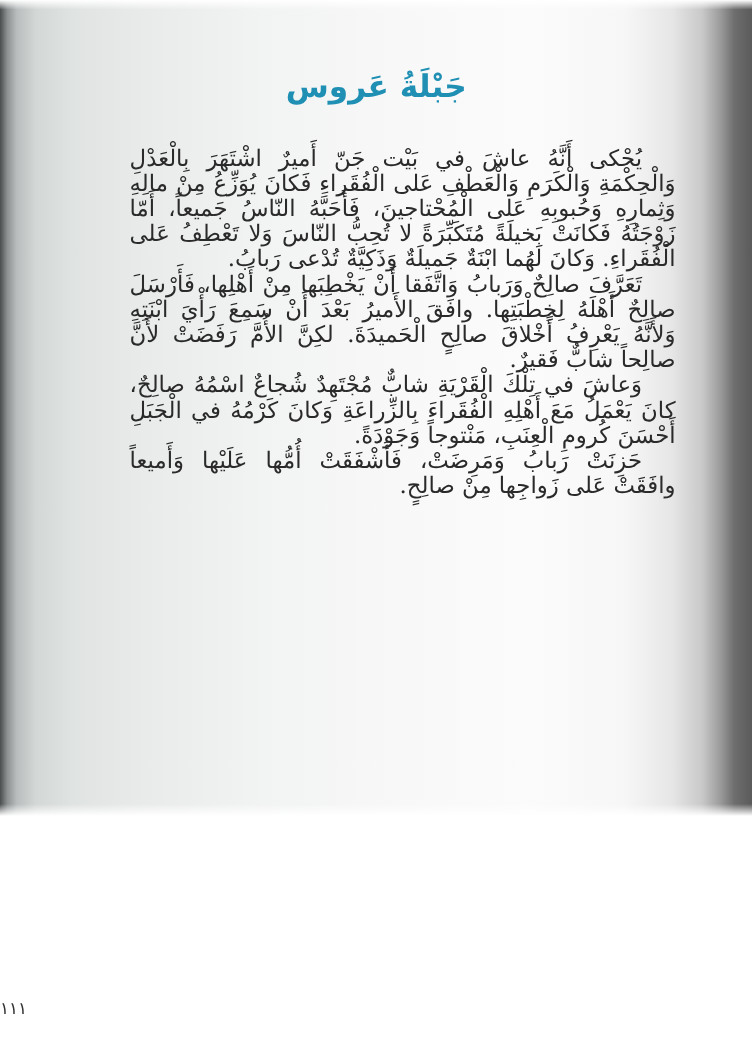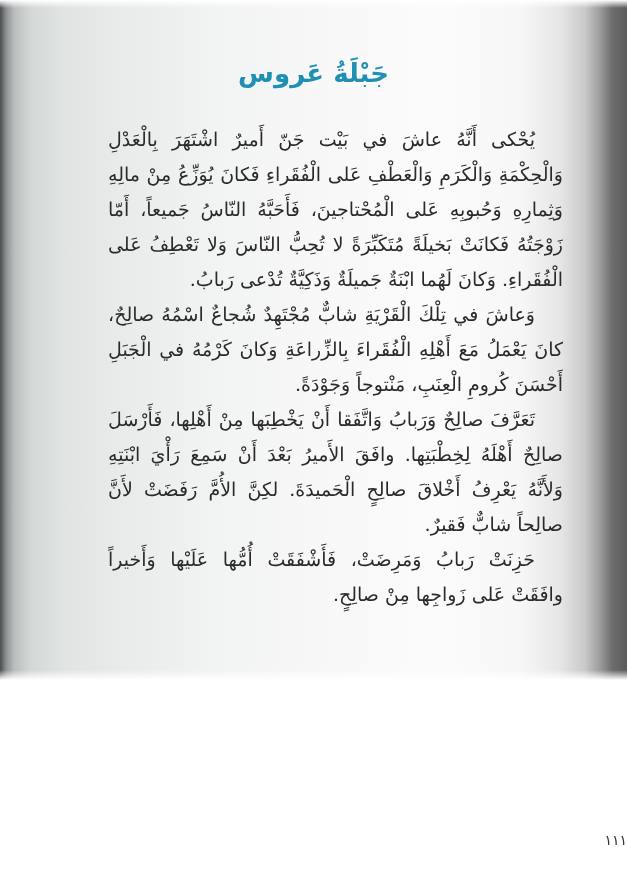--- a/index.html
+++ b/index.html
@@ -50,49 +50,49 @@
     }
     .body-text {
       position: absolute;
       top: 122px;
       left: 108px;
       width: 455px;
       direction: rtl;
       text-align: justify;
       color: #2a2a2a;
       font-size: 19px;
-      line-height: 35px;
+      line-height: 21px;
     }
     .para {
       margin: 0;
       text-indent: 28px;
     }
     .para.gap-after {
       margin-bottom: 12px;
     }
     .page-number {
       position: absolute;
       top: 832px;
       left: 0; right: 0;
-      text-align: right;
+      text-align: left;
       color: #333333;
       font-size: 14px;
       direction: rtl;
       letter-spacing: 1px;
     }
   </style>
 </head>
 <body>
 
 <div class="page">
 
   <div class="title">جَبْلَةُ عَروس</div>
 
   <div class="body-text">
     <p class="para">يُحْكى أَنَّهُ عاشَ في بَيْت جَنّ أَميرٌ اشْتَهَرَ بِالْعَدْلِ وَالْحِكْمَةِ وَالْكَرَمِ وَالْعَطْفِ عَلى الْفُقَراءِ فَكانَ يُوَزِّعُ مِنْ مالِهِ وَثِمارِهِ وَحُبوبِهِ عَلى الْمُحْتاجينَ، فَأَحَبَّهُ النّاسُ جَميعاً، أَمّا زَوْجَتُهُ فَكانَتْ بَخيلَةً مُتَكَبِّرَةً لا تُحِبُّ النّاسَ وَلا تَعْطِفُ عَلى الْفُقَراءِ. وَكانَ لَهُما ابْنَةٌ جَميلَةٌ وَذَكِيَّةٌ تُدْعى رَبابُ.</p>
+    <p class="para">تَعَرَّفَ صالِحٌ وَرَبابُ وَاتَّفَقا أَنْ يَخْطِبَها مِنْ أَهْلِها، فَأَرْسَلَ صالِحٌ أَهْلَهُ لِخِطْبَتِها. وافَقَ الأَميرُ بَعْدَ أَنْ سَمِعَ رَأْيَ ابْنَتِهِ وَلأَنَّهُ يَعْرِفُ أَخْلاقَ صالِحٍ الْحَميدَةَ. لكِنَّ الأُمَّ رَفَضَتْ لأَنَّ صالِحاً شابٌّ فَقيرٌ.</p>
     <p class="para">وَعاشَ في تِلْكَ الْقَرْيَةِ شابٌّ مُجْتَهِدٌ شُجاعٌ اسْمُهُ صالِحٌ، كانَ يَعْمَلُ مَعَ أَهْلِهِ الْفُقَراءَ بِالزِّراعَةِ وَكانَ كَرْمُهُ في الْجَبَلِ أَحْسَنَ كُرومِ الْعِنَبِ، مَنْتوجاً وَجَوْدَةً.</p>
-    <p class="para">تَعَرَّفَ صالِحٌ وَرَبابُ وَاتَّفَقا أَنْ يَخْطِبَها مِنْ أَهْلِها، فَأَرْسَلَ صالِحٌ أَهْلَهُ لِخِطْبَتِها. وافَقَ الأَميرُ بَعْدَ أَنْ سَمِعَ رَأْيَ ابْنَتِهِ وَلأَنَّهُ يَعْرِفُ أَخْلاقَ صالِحٍ الْحَميدَةَ. لكِنَّ الأُمَّ رَفَضَتْ لأَنَّ صالِحاً شابٌّ فَقيرٌ.</p>
-    <p class="para gap-after">حَزِنَتْ رَبابُ وَمَرِضَتْ، فَأَشْفَقَتْ أُمُّها عَلَيْها وَأَخيراً وافَقَتْ عَلى زَواجِها مِنْ صالِحٍ.</p>
+    <p class="para gap-after">حَزِنَتْ رَبابُ وَمَرِضَتْ، فَأَشْفَقَتْ أُمُّها عَلَيْها وَأَميعاً وافَقَتْ عَلى زَواجِها مِنْ صالِحٍ.</p>
   </div>
 
   <div class="page-number">١١١</div>
 
 </div>
 
 </body></html>

